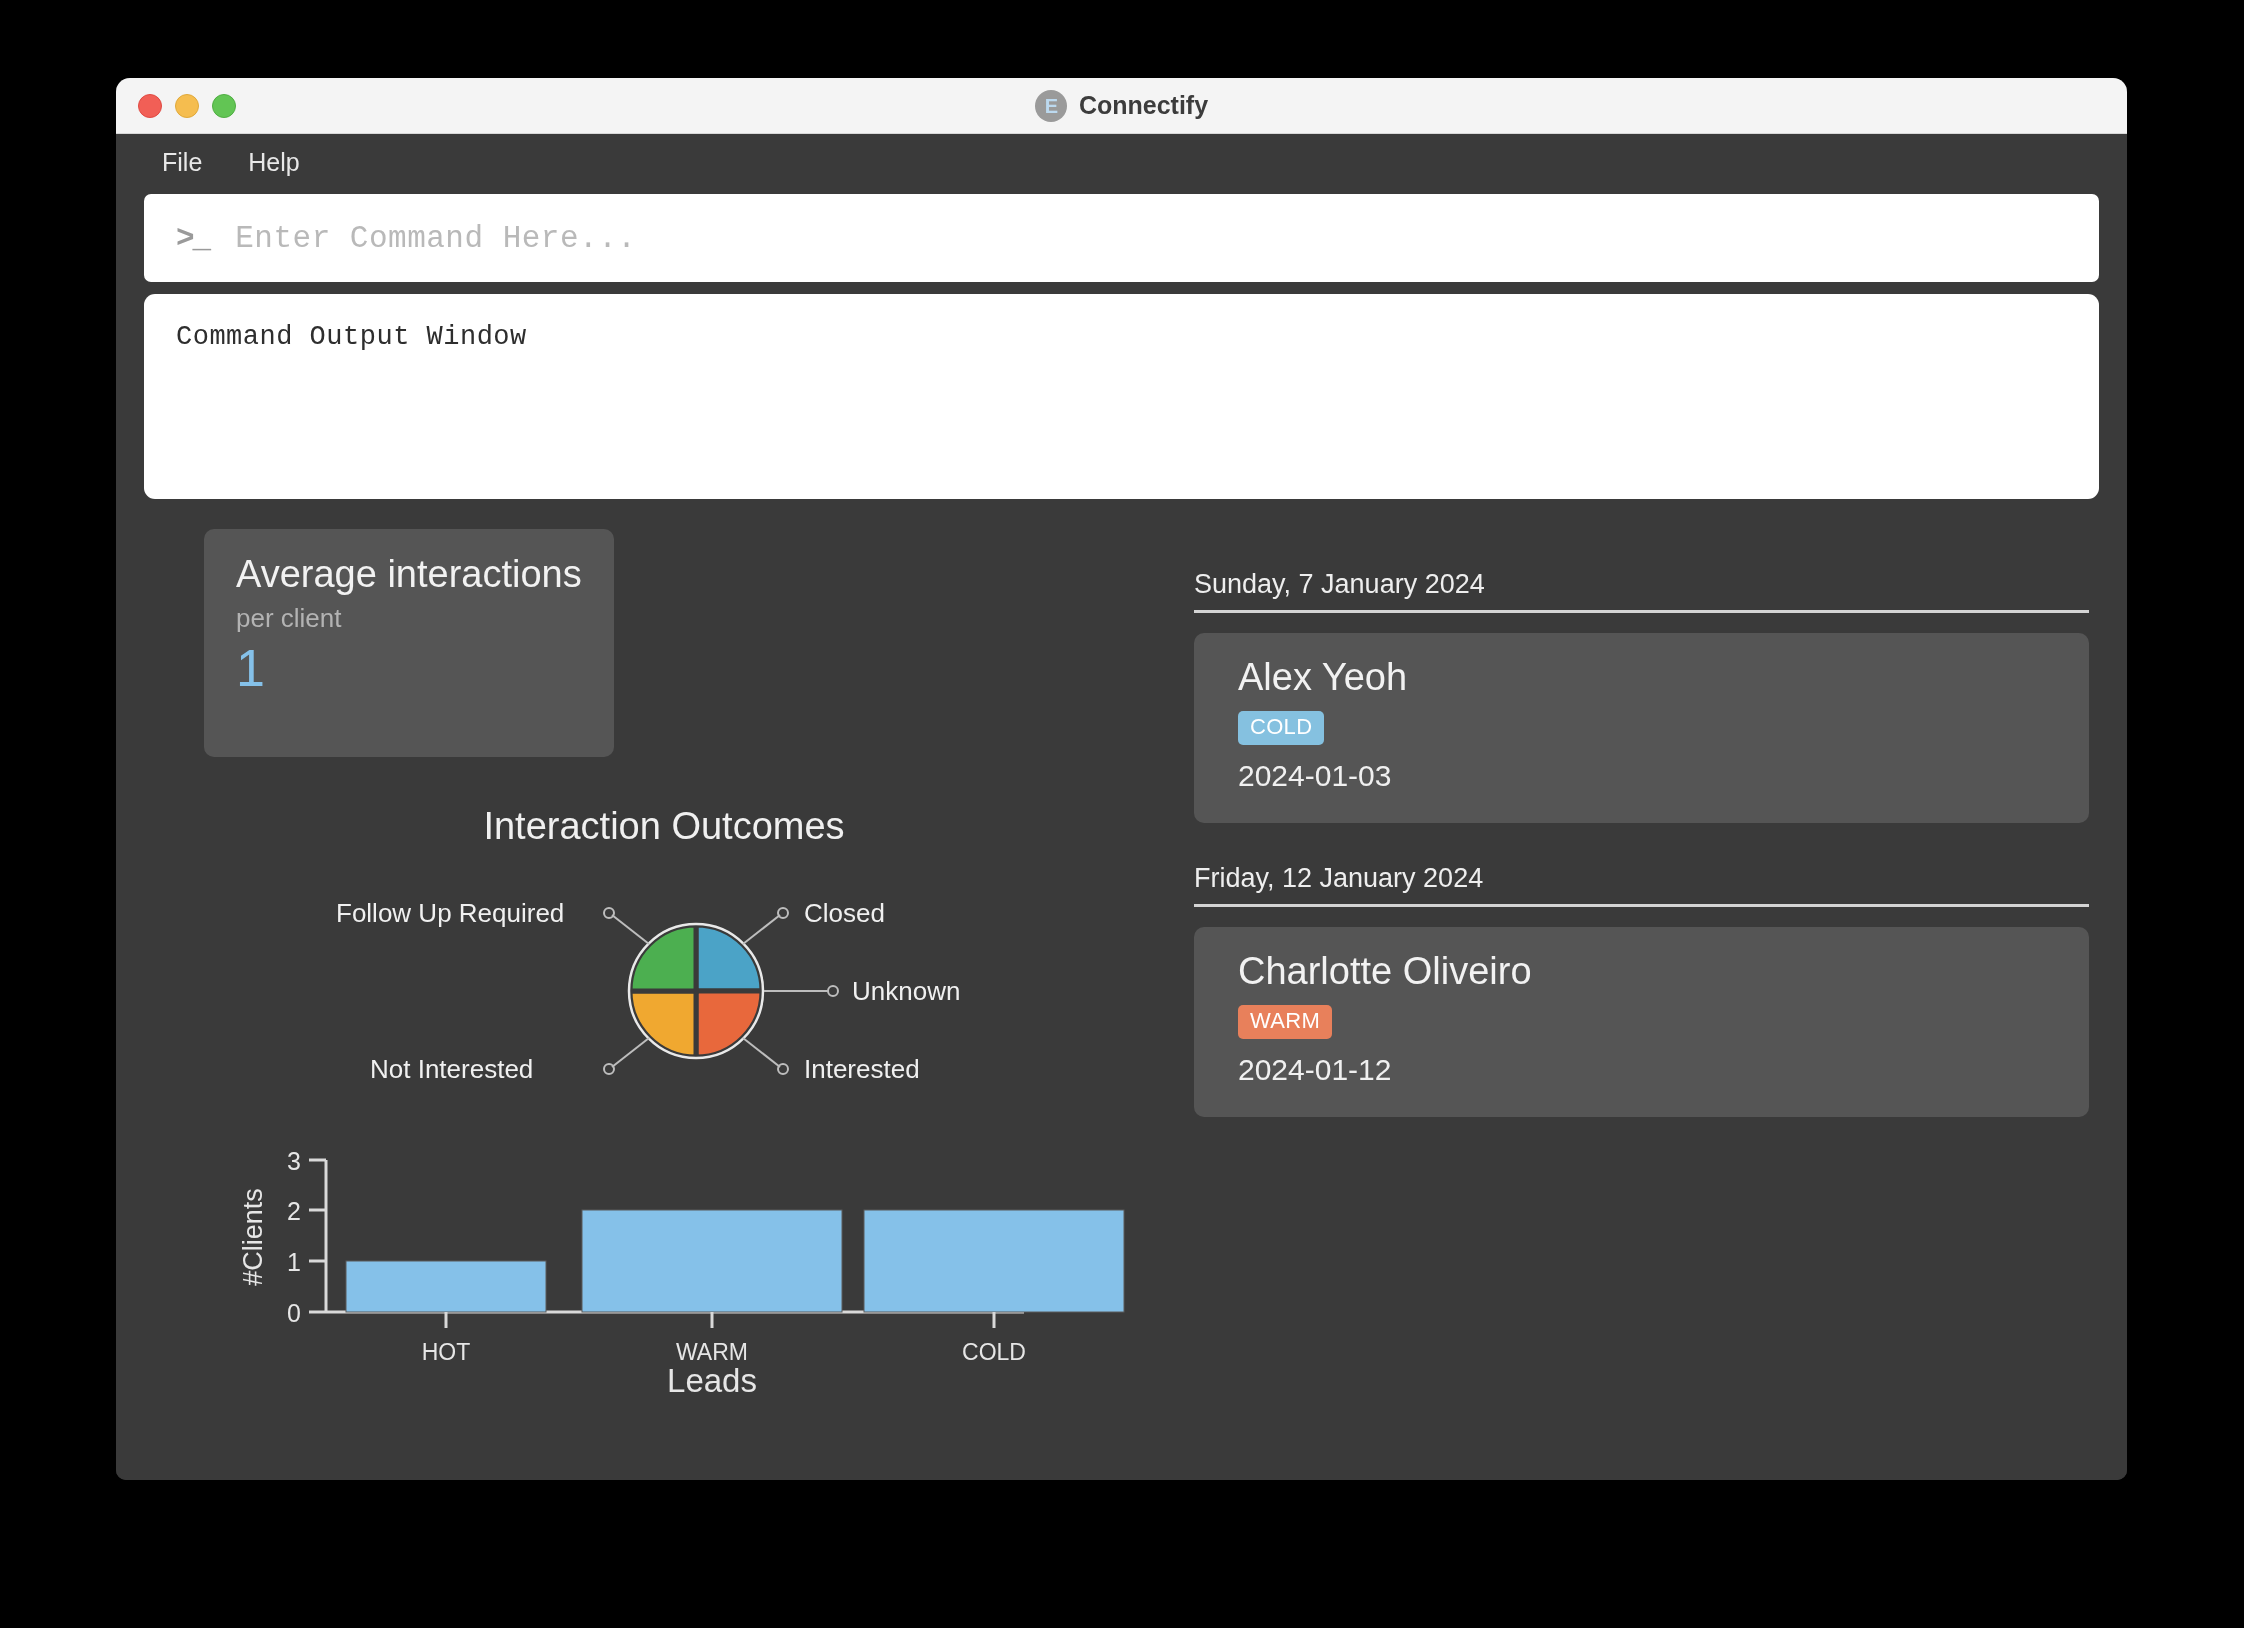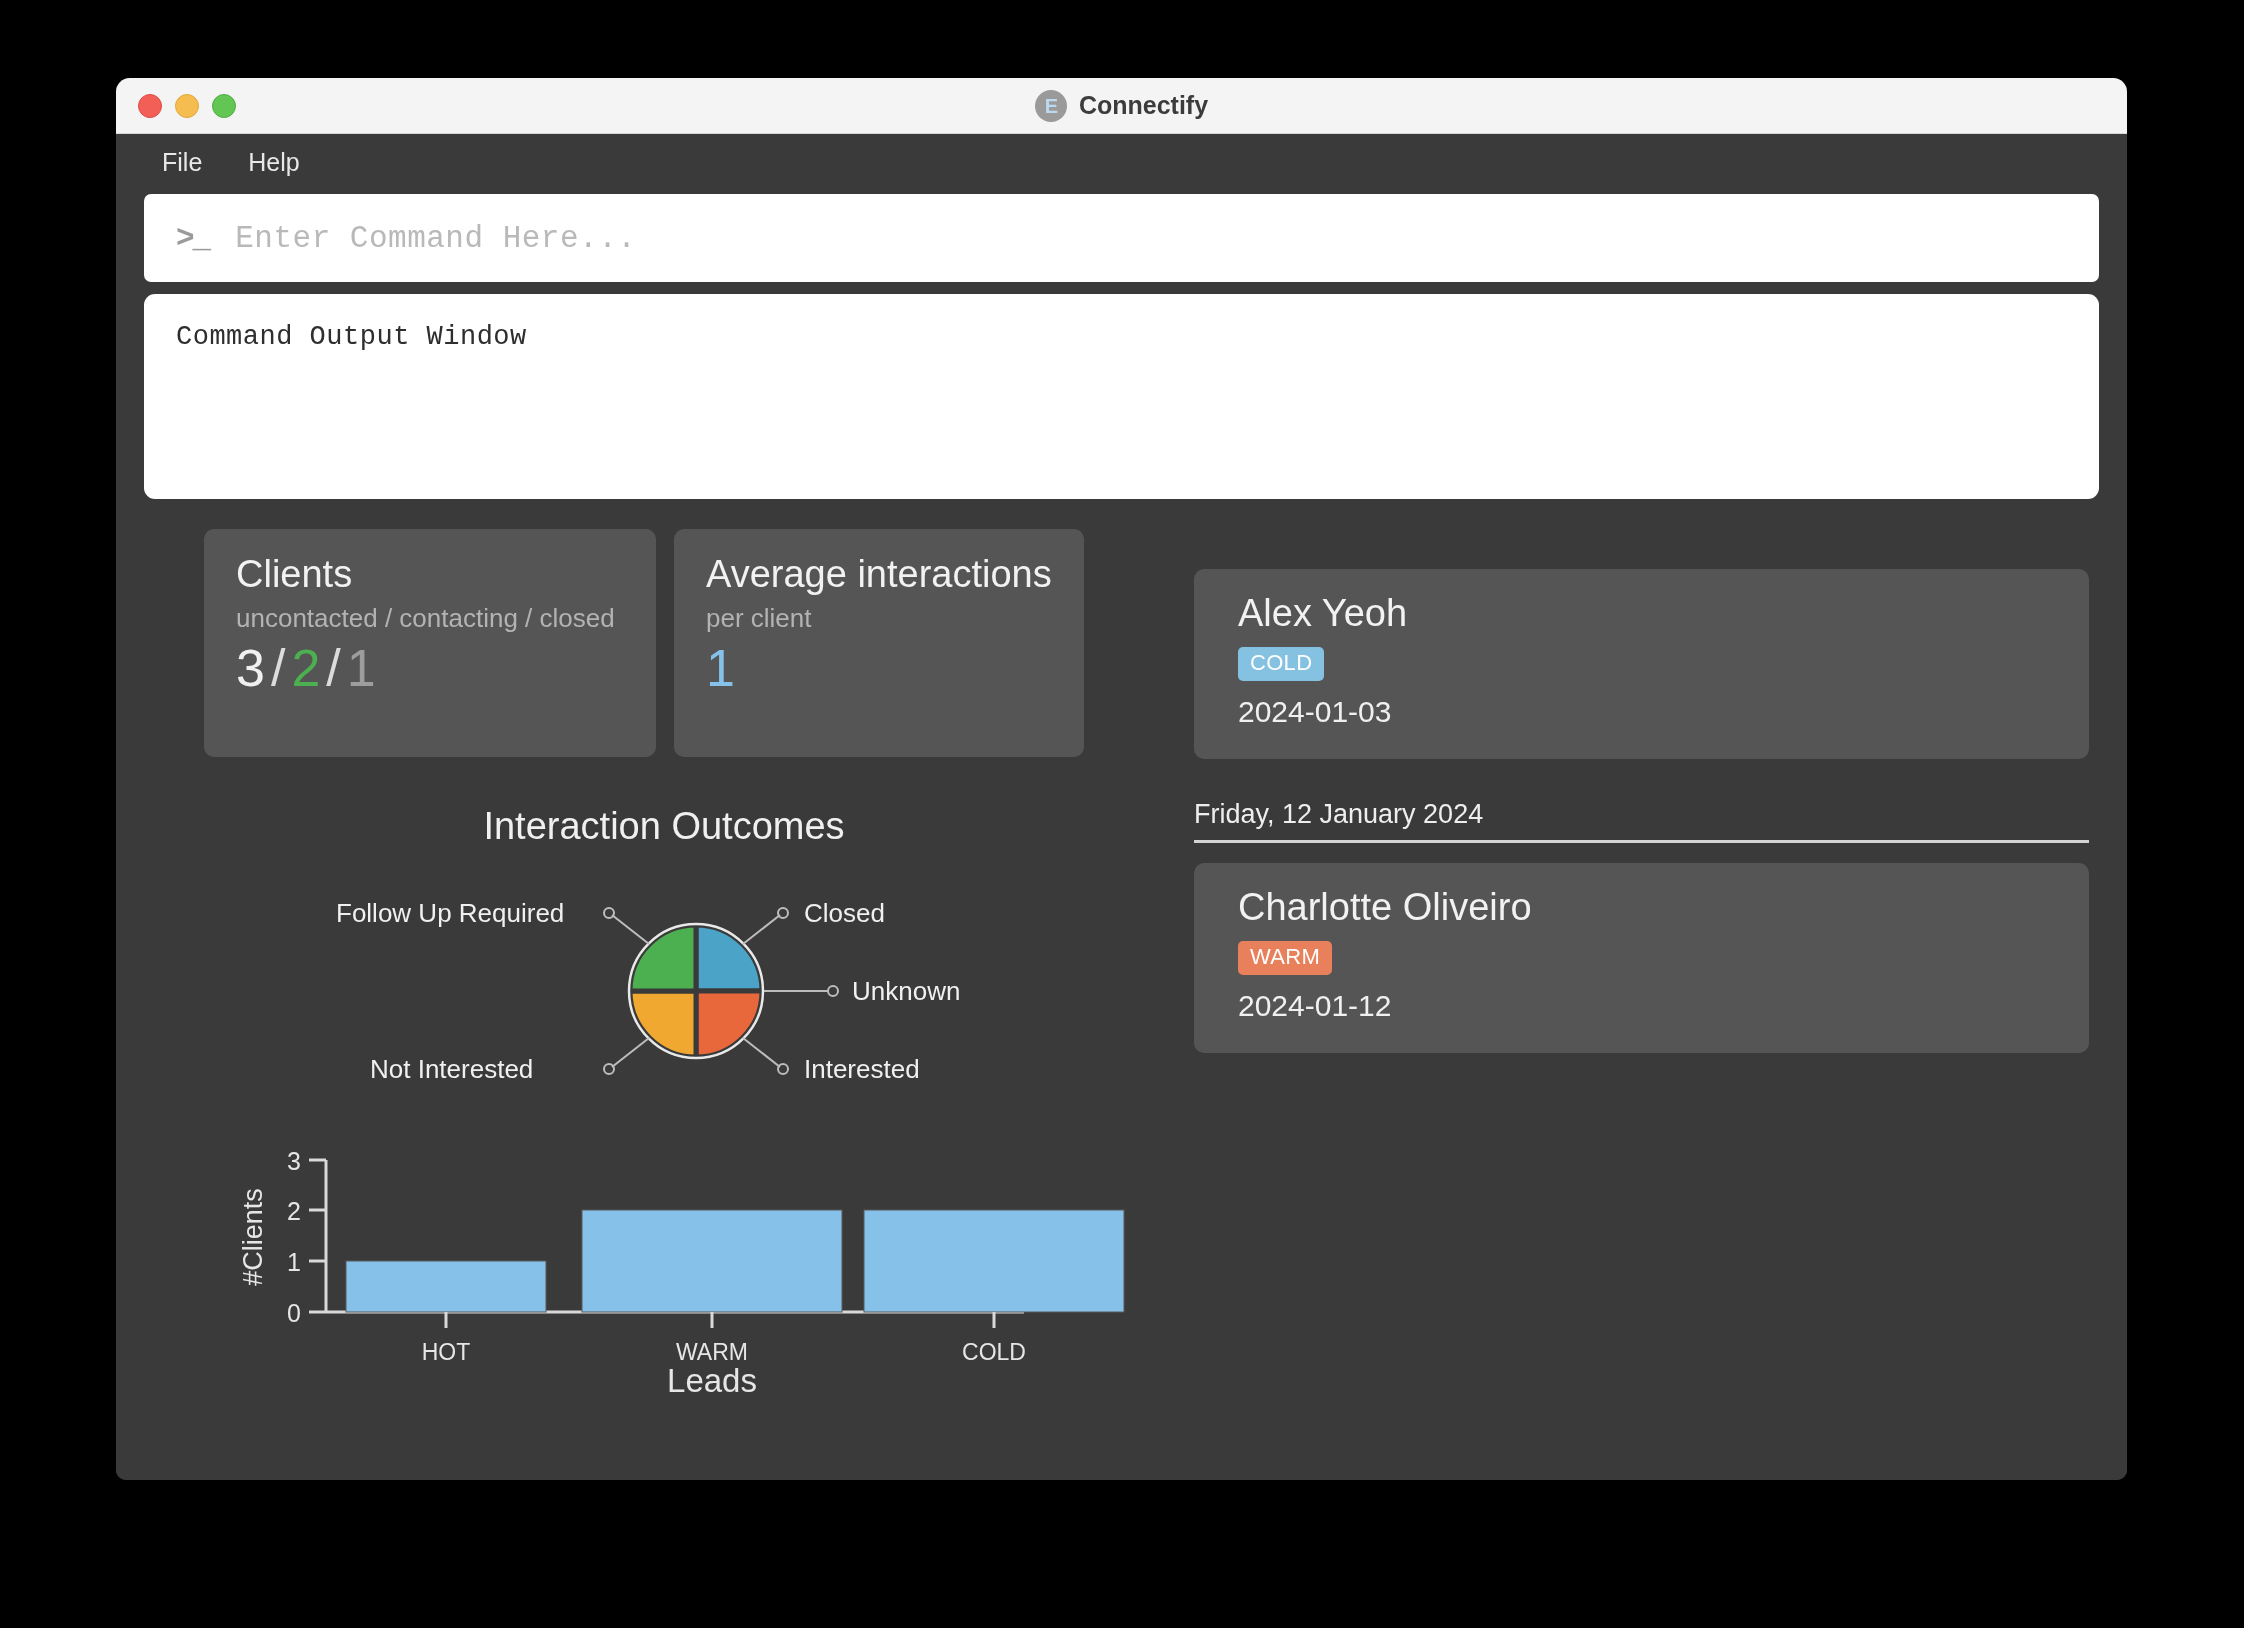--- a/index.html
+++ b/index.html
@@ -319,27 +319,20 @@
       <div class="cmd-output">
         <div class="cmd-output-text">Command Output Window</div>
       </div>
 
       <div class="main-cols">
 
         <div class="col-left">
 
           <div class="stat-row">
 
-            <div class="stat-card clients">
-              <div class="stat-title">Clients</div>
-              <div class="stat-sub">uncontacted / contacting / closed</div>
-              <div class="stat-values">
-                <span class="v-white">3</span><span class="v-sep">/</span><span class="v-green">2</span><span class="v-sep">/</span><span class="v-gray">1</span>
-              </div>
-            </div>
 
             <div class="stat-card avg">
               <div class="stat-title">Average interactions</div>
               <div class="stat-sub">per client</div>
               <div class="stat-values">
                 <span class="v-blue">1</span>
               </div>
             </div>
 
           </div>
@@ -415,20 +408,21 @@
               <text class="axis-text" x="508" y="250" font-size="33" text-anchor="middle">Leads</text>
             </svg>
           </div>
 
         </div>
 
         <div class="col-right">
 
 
           <div class="date-group">
+            <div class="date-head">Sunday, 7 January 2024</div>
             <div class="fu-card">
               <div class="fu-name">Alex Yeoh</div>
               <div><span class="fu-badge badge-cold">COLD</span></div>
               <div class="fu-date">2024-01-03</div>
             </div>
           </div>
 
           <div class="date-group">
             <div class="date-head">Friday, 12 January 2024</div>
             <div class="fu-card">

